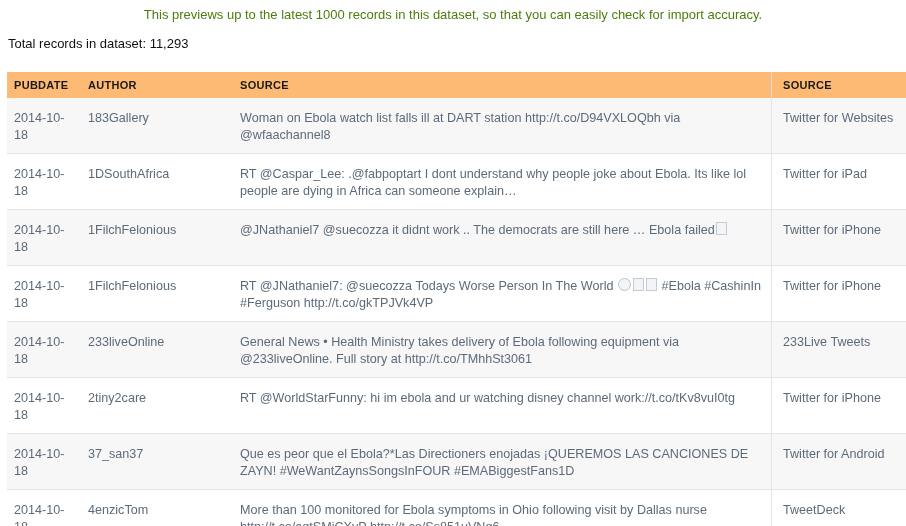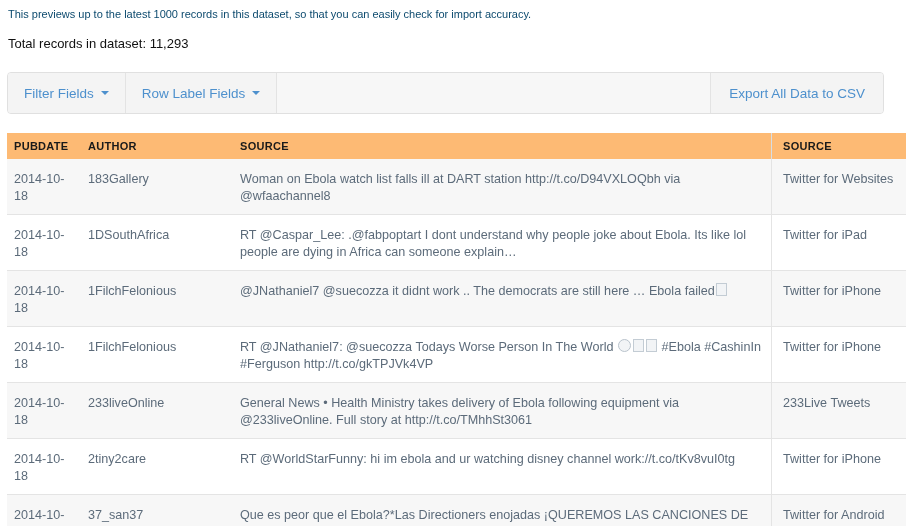--- a/index.html
+++ b/index.html
@@ -21,23 +21,24 @@
     width: 906px;
     height: 526px;
     overflow: hidden;
   }
 
   
   .intro {
     padding: 6px 8px 0 8px;
   }
   .intro-line {
-    font-size: 11px;
+    font-size: 13px;
     line-height: 17px;
-    color: #0c4a6e;
+    color: #4d7c0f;
+    text-align: center;
   }
   .intro-total {
     font-size: 13px;
     line-height: 18px;
     font-weight: normal;
     color: #111111;
     margin-top: 12px;
   }
 
   
@@ -159,34 +160,20 @@
 </head>
 <body>
 
 <div class="page">
 
   <div class="intro">
     <div class="intro-line">This previews up to the latest 1000 records in this dataset, so that you can easily check for import accuracy.</div>
     <div class="intro-total">Total records in dataset: 11,293</div>
   </div>
 
-  <div class="toolbar">
-    <div class="tb-btn">
-      <span>Filter Fields</span>
-      <span class="caret"></span>
-    </div>
-    <div class="tb-btn">
-      <span>Row Label Fields</span>
-      <span class="caret"></span>
-    </div>
-    <div class="tb-spacer"></div>
-    <div class="tb-btn-right">
-      <span>Export All Data to CSV</span>
-    </div>
-  </div>
 
   <div class="table-wrap">
     <table class="records">
       <thead>
         <tr>
           <th class="c-pubdate">PUBDATE</th>
           <th class="c-author">AUTHOR</th>
           <th class="c-title">SOURCE</th>
           <th class="c-source">SOURCE</th>
         </tr>

